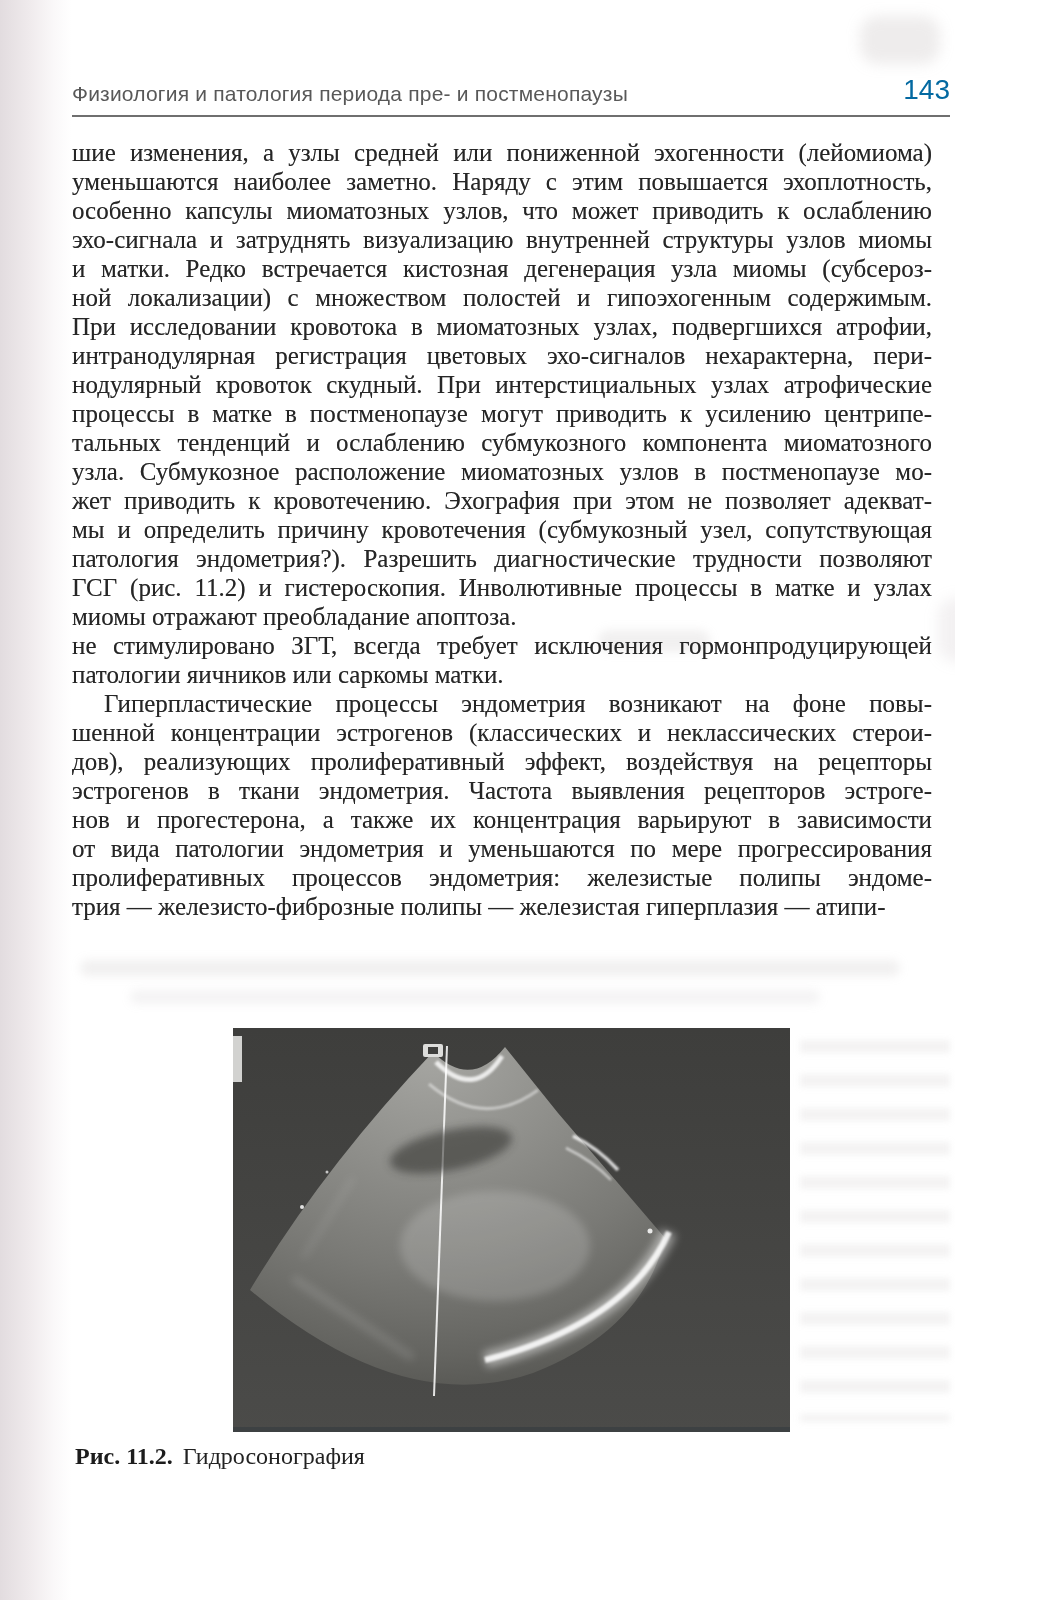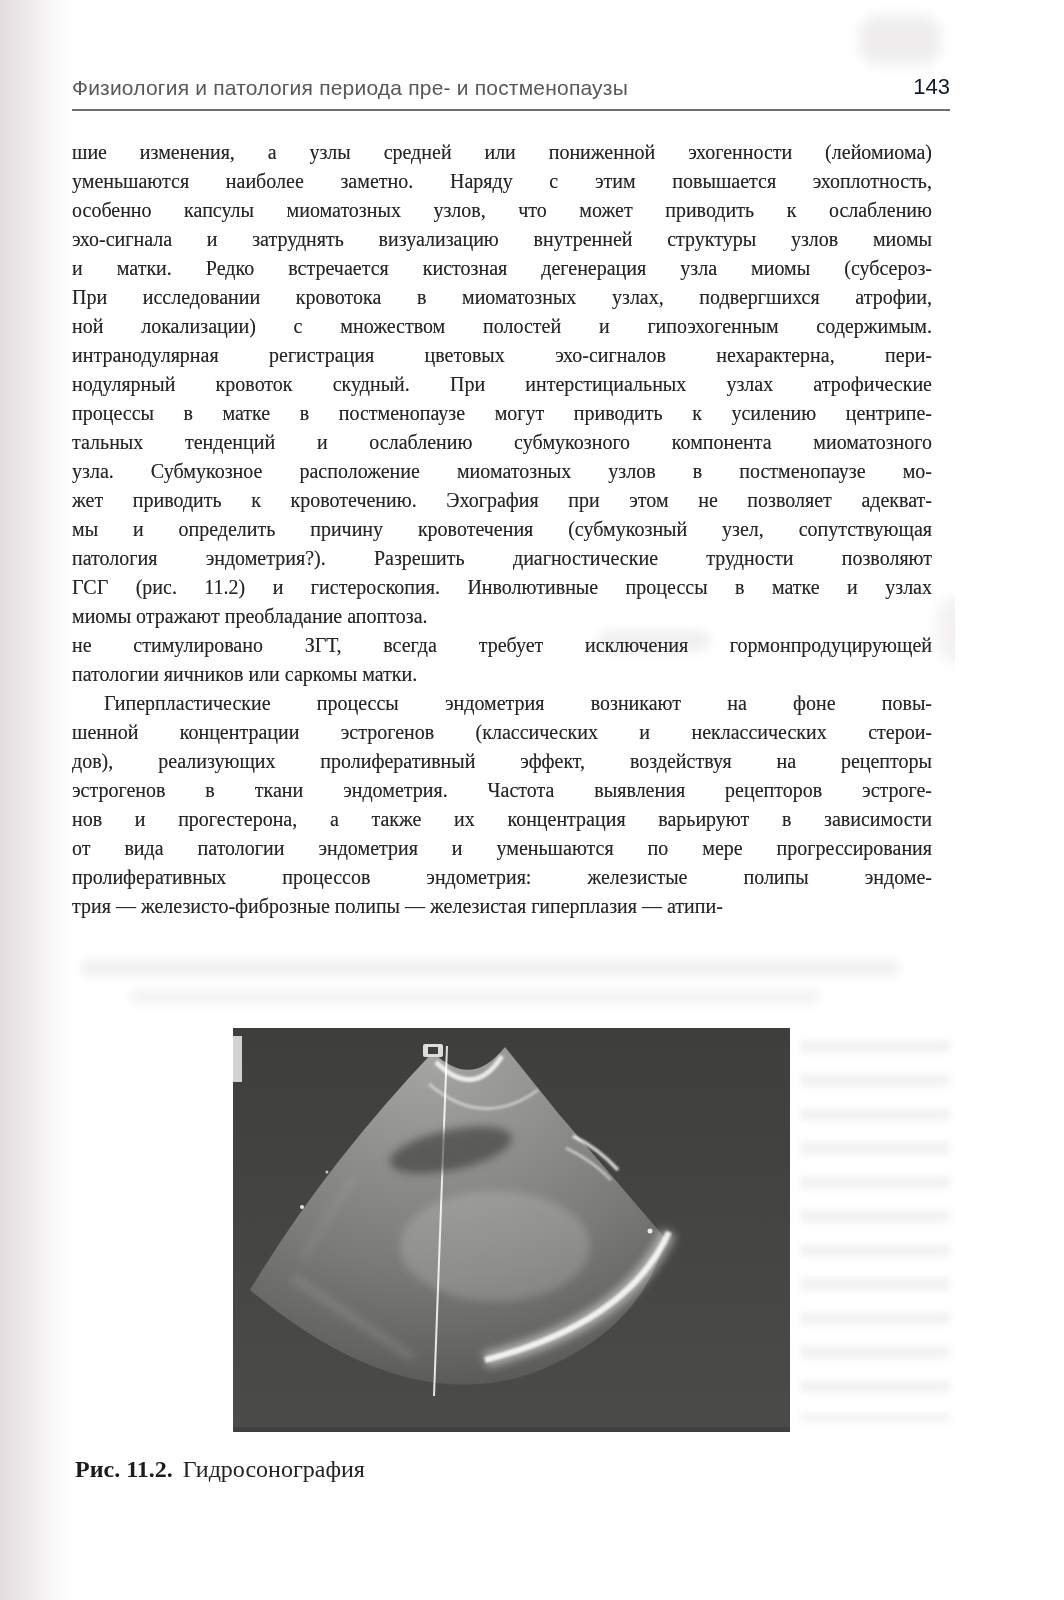--- a/index.html
+++ b/index.html
@@ -18,45 +18,45 @@
   }
   
   .header{
     position:absolute;left:72px;top:74px;width:878px;
     display:flex;justify-content:space-between;align-items:flex-end;
     padding-bottom:9px;
     border-bottom:2px solid #6f6f6f;
     font-family:"Liberation Sans", sans-serif;
   }
   .header .title{font-size:21px;color:#585858;letter-spacing:.2px;}
-  .header .pagenum{font-size:22px;color:#0f172a;margin-left:36px;}
+  .header .pagenum{font-size:28px;color:#0369a1;margin-left:36px;}
   
   .body-text{
     position:absolute;left:72px;top:138px;width:860px;
-    font-size:20px;line-height:29px;color:#262626;
+    font-size:25px;line-height:29px;color:#262626;
     text-shadow:0 0 .5px rgba(30,30,30,.45);
   }
   .para{margin:0;}
   .jline{
     text-align:justify;
     text-align-last:justify;
     white-space:normal;
     height:29px;overflow:visible;
   }
   .jline.last{text-align-last:left;}
   .jline.first{text-indent:32px;}
   
   .figure{
     position:absolute;left:233px;top:1028px;width:557px;height:404px;
     line-height:0;
   }
   .figure svg{display:block;}
   .caption{
     position:absolute;left:75px;top:1443px;
-    font-size:24px;color:#222222;margin-top:13px;
+    font-size:24px;color:#222222;
   }
   .caption .cap-label{font-weight:bold;color:#1c1c1c;margin-right:10px;}
   
   .smudge{position:absolute;pointer-events:none;border-radius:18px;}
   .sm1{left:860px;top:16px;width:80px;height:48px;background:rgba(168,158,161,.20);filter:blur(7px);}
   .sm2{left:1016px;top:558px;width:36px;height:126px;background:rgba(150,141,144,.26);filter:blur(5px);}
   .sm3{left:938px;top:598px;width:54px;height:64px;background:rgba(168,158,161,.14);filter:blur(7px);}
   .sm4{left:80px;top:960px;width:820px;height:16px;background:rgba(172,165,167,.17);filter:blur(5px);}
   .sm5{left:130px;top:990px;width:690px;height:14px;background:rgba(172,165,167,.13);filter:blur(5px);}
   .sm6{left:800px;top:1040px;width:150px;height:382px;border-radius:0;
@@ -84,22 +84,22 @@
     <span class="pagenum">143</span>
   </div>
 
   <div class="body-text">
       <div class="para">
         <div class="jline">шие изменения, а узлы средней или пониженной эхогенности (лейомиома)</div>
         <div class="jline">уменьшаются наиболее заметно. Наряду с этим повышается эхоплотность,</div>
         <div class="jline">особенно капсулы миоматозных узлов, что может приводить к ослаблению</div>
         <div class="jline">эхо-сигнала и затруднять визуализацию внутренней структуры узлов миомы</div>
         <div class="jline">и матки. Редко встречается кистозная дегенерация узла миомы (субсероз-</div>
+        <div class="jline">ной локализации) с множеством полостей и гипоэхогенным содержимым.</div>
         <div class="jline">При исследовании кровотока в миоматозных узлах, подвергшихся атрофии,</div>
-        <div class="jline">ной локализации) с множеством полостей и гипоэхогенным содержимым.</div>
         <div class="jline">интранодулярная регистрация цветовых эхо-сигналов нехарактерна, пери-</div>
         <div class="jline">нодулярный кровоток скудный. При интерстициальных узлах атрофические</div>
         <div class="jline">процессы в матке в постменопаузе могут приводить к усилению центрипе-</div>
         <div class="jline">тальных тенденций и ослаблению субмукозного компонента миоматозного</div>
         <div class="jline">узла. Субмукозное расположение миоматозных узлов в постменопаузе мо-</div>
         <div class="jline">жет приводить к кровотечению. Эхография при этом не позволяет адекват-</div>
         <div class="jline">мы и определить причину кровотечения (субмукозный узел, сопутствующая</div>
         <div class="jline">патология эндометрия?). Разрешить диагностические трудности позволяют</div>
         <div class="jline">ГСГ (рис. 11.2) и гистероскопия. Инволютивные процессы в матке и узлах</div>
         <div class="jline last">миомы отражают преобладание апоптоза.</div>

